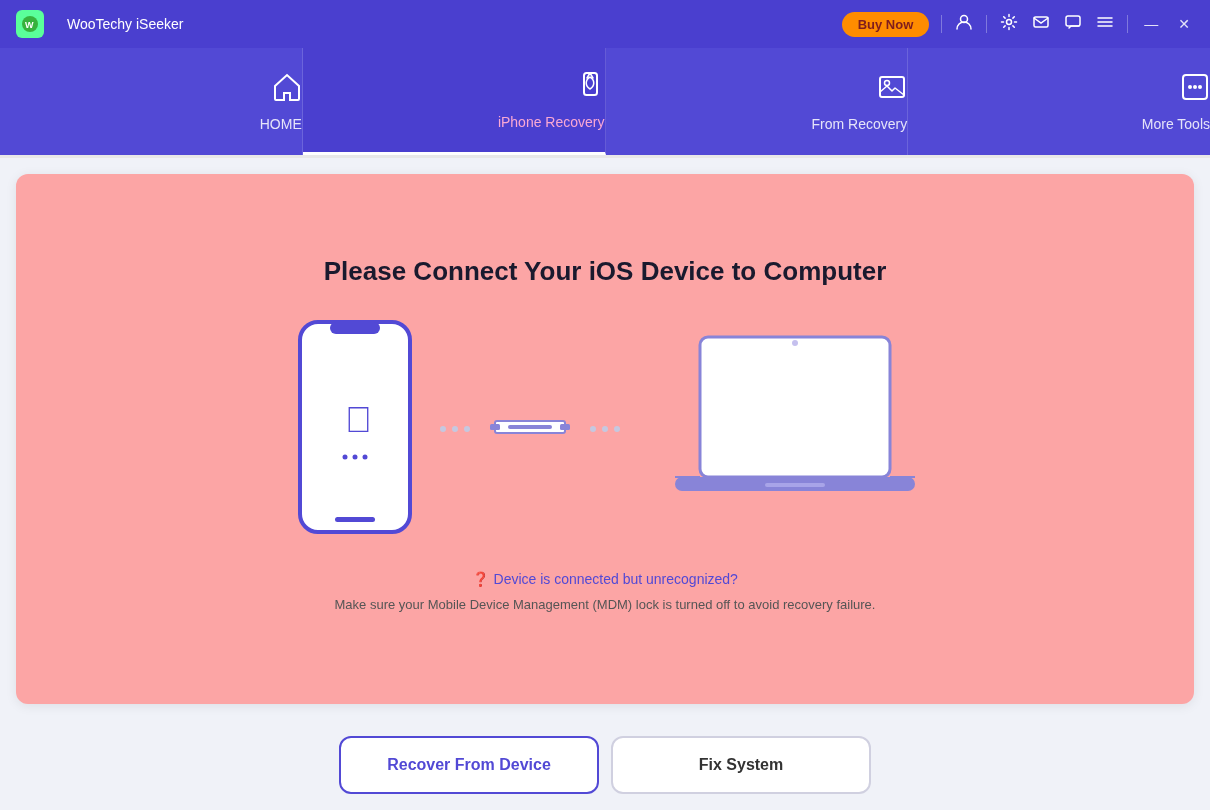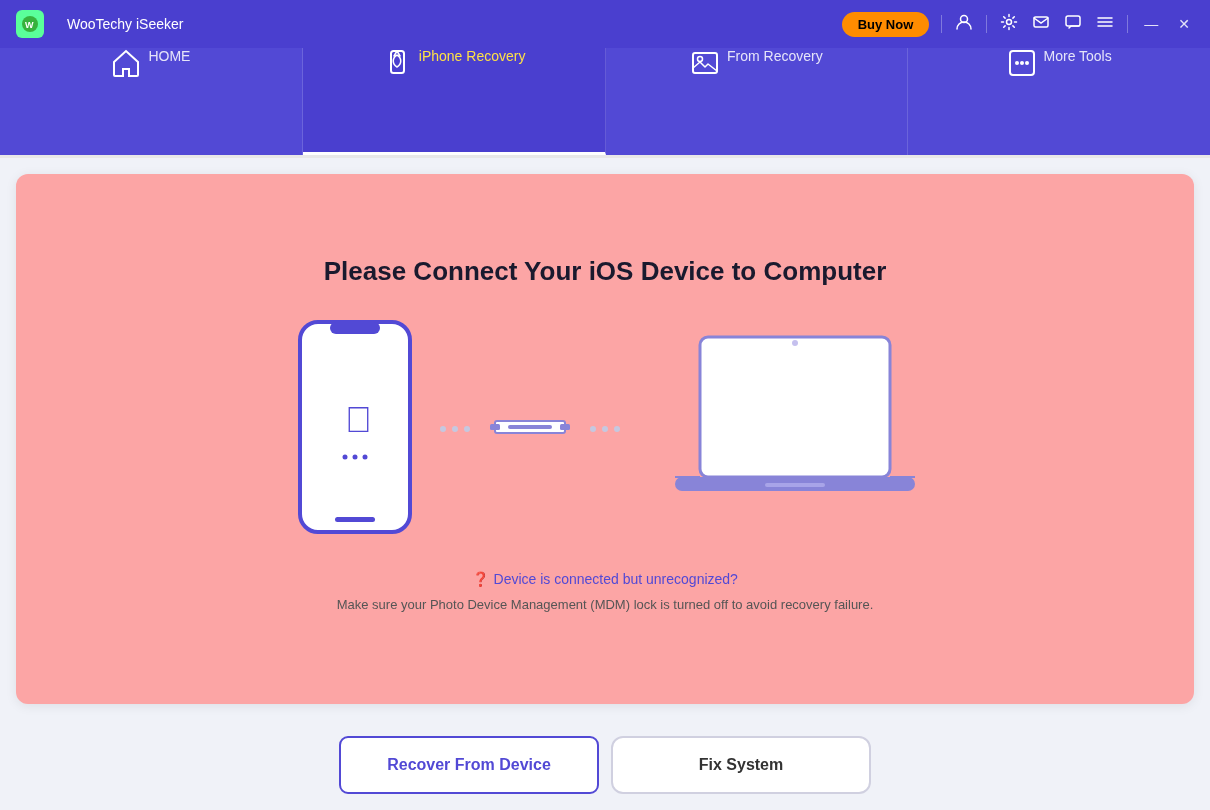--- a/index.html
+++ b/index.html
@@ -12,40 +12,40 @@
     }
     .titlebar-left { display: flex; align-items: center; gap: 8px; }
     .app-icon {
       width: 28px; height: 28px; background: #5aff9a; border-radius: 6px;
       display: flex; align-items: center; justify-content: center;
       font-size: 14px; color: #222; font-weight: bold;
     }
     .app-title { color: white; font-size: 14px; font-weight: 500; margin-left: 15px; }
     .titlebar-right { display: flex; align-items: center; gap: 12px; }
     .buy-now-btn {
-      background: #ff8c00; color: #000000; border: none; border-radius: 16px;
+      background: #ff8c00; color: #7f1d1d; border: none; border-radius: 16px;
       padding: 5px 16px; font-size: 13px; font-weight: 600; cursor: pointer;
     }
     .titlebar-icon { color: rgba(255,255,255,0.85); font-size: 16px; cursor: pointer; width: 20px; text-align: center; }
     .titlebar-sep { width: 1px; height: 18px; background: rgba(255,255,255,0.3); }
     .win-btn { color: rgba(255,255,255,0.85); font-size: 14px; cursor: pointer; padding: 0 4px; }
 
     
     .navbar {
       display: flex; background: #5249d5; height: 110px;
       border-bottom: 3px solid #e8e8e8;
     }
     .nav-item {
-      flex: 1; display: flex; align-items: flex-start;
+      flex: 1; display: flex; flex-direction: column; align-items: flex-end;
       justify-content: center; gap: 7px; cursor: pointer;
       border-right: 1px solid rgba(255,255,255,0.15);
       color: rgba(255,255,255,0.85);
     }
     .nav-item:last-child { border-right: none; }
-    .nav-item.active { background: #4a3fcf; border-bottom: 3px solid white; color: #fde047; }
+    .nav-item.active { background: #4a3fcf; border-bottom: 3px solid white; color: #f9a8d4; }
     .nav-icon { font-size: 26px; }
     .nav-label { font-size: 14px; font-weight: 500; }
 
     
     .main {
       background: #fca5a5; margin: 16px; border-radius: 12px;
       height: calc(810px - 48px - 110px - 32px - 90px);
       display: flex; flex-direction: column; align-items: center;
       justify-content: center; padding: 20px;
       box-shadow: 0 2px 12px rgba(0,0,0,0.08);
@@ -84,21 +84,21 @@
     .bottom-bar {
       display: flex; gap: 12px; padding: 16px 20px;
       height: 90px; align-items: center; justify-content: center;
     }
     .bottom-btn {
       flex: 1; max-width: 260px; height: 58px; border-radius: 12px;
       border: 2px solid #d0d0e0; background: white;
       font-size: 16px; font-weight: 600; cursor: pointer; color: #333;
       transition: all 0.2s;
     }
-    .bottom-btn.active { color: #5249d5; border-color: #5249d5; border-radius: 9px; }
+    .bottom-btn.active { color: #5249d5; border-color: #5249d5; }
   </style>
 </head>
 <body>
 
 <div class="titlebar">
   <div class="titlebar-left">
     <div class="app-icon">
       <svg width="18" height="18" viewBox="0 0 18 18" fill="none">
         <circle cx="9" cy="9" r="8" fill="#3a3" opacity="0.9"></circle>
         <text x="4" y="13" font-size="9" fill="white" font-weight="bold">W</text>
@@ -245,20 +245,20 @@
         <rect x="95" y="156" width="60" height="4" rx="2" fill="#a8a4e8"></rect>
       </svg>
     </div>
   </div>
 
   <div class="info-section">
     <div class="device-link">
       <span>❓</span>
       <span>Device is connected but unrecognized?</span>
     </div>
-    <p class="mdm-text">Make sure your Photo Device Management (MDM) lock is turned off to avoid recovery failure.</p>
+    <p class="mdm-text">Make sure your Mobile Device Management (MDM) lock is turned off to avoid recovery failure.</p>
   </div>
 </div>
 
 <div class="bottom-bar">
   <button class="bottom-btn active">Recover From Device</button>
   <button class="bottom-btn">Fix System</button>
 </div>
 
 </body></html>

